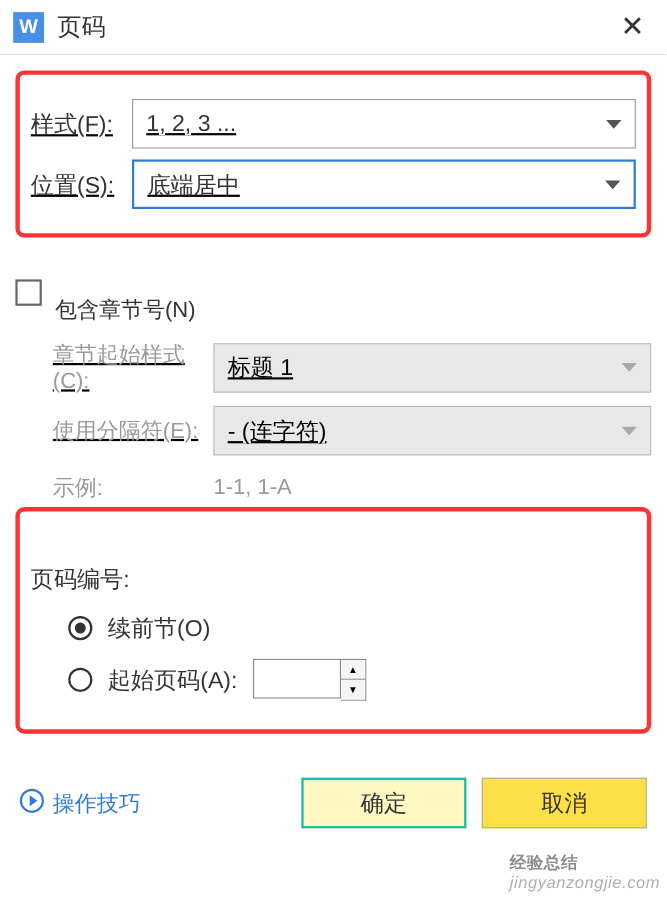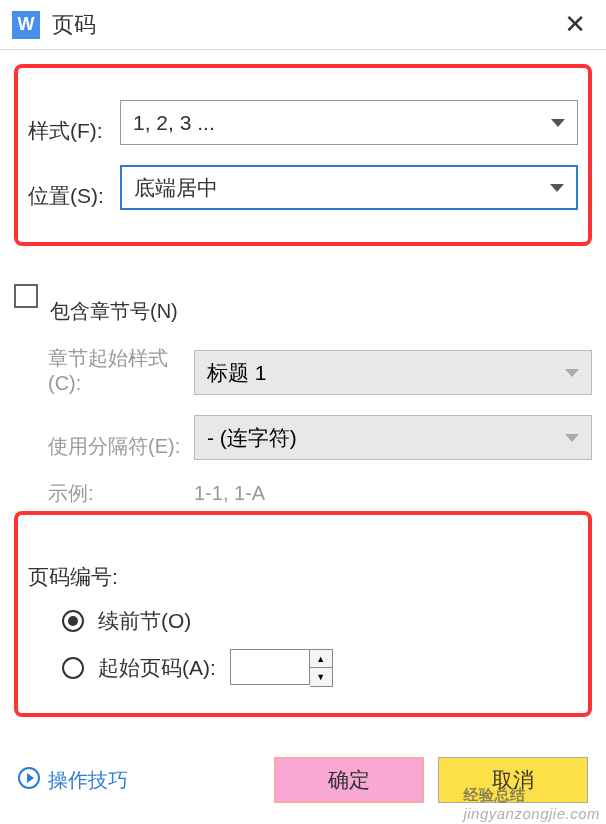--- a/index.html
+++ b/index.html
@@ -7,21 +7,21 @@
 
 .titlebar { display: flex; align-items: center; height: 50px; padding: 0 12px; border-bottom: 1px solid #ddd; }
 .app-icon { width: 28px; height: 28px; background: #4a8fe7; display: flex; align-items: center; justify-content: center; color: #fff; font-weight: bold; font-size: 18px; margin-right: 12px; }
 .title-text { font-size: 22px; color: #333; flex: 1; }
 .close-btn { font-size: 26px; color: #333; cursor: pointer; padding: 4px 8px; }
 
 .content { padding: 14px; }
 
 .section-box { border: 4px solid #ff3333; border-radius: 8px; padding: 12px 10px; margin-bottom: 20px; }
 
-.form-row { display: flex; align-items: flex-end; margin: 20px 0; }
+.form-row { display: flex; align-items: center; margin: 10px 0; text-decoration: underline; }
 .form-label { font-size: 21px; color: #333; width: 92px; }
 .form-label-wide { font-size: 20px; color: #999; width: 180px; padding-left: 34px; }
 
 .select-box { flex: 1; height: 45px; border: 1px solid #999; display: flex; align-items: center; padding: 0 12px; position: relative; font-size: 21px; color: #333; cursor: pointer; }
 .select-box.highlighted { border: 2px solid #2e7cd6; }
 .select-box.disabled { background: #e8e8e8; border: 1px solid #bbb; color: #000000; cursor: default; }
 .select-arrow { position: absolute; right: 12px; top: 50%; transform: translateY(-50%); width: 0; height: 0; border-left: 7px solid transparent; border-right: 7px solid transparent; border-top: 8px solid #555; }
 .select-box.disabled .select-arrow { border-top-color: #aaa; }
 
 .checkbox-row { display: flex; align-items: center; margin: 14px 0; }
@@ -49,24 +49,24 @@
 .radio-inline { display: flex; align-items: center; }
 .radio-inline .radio { margin-right: 10px; }
 .radio-inline .radio-label { font-size: 20px; white-space: nowrap; }
 
 .footer { display: flex; align-items: center; padding: 6px 18px 14px 18px; }
 .tips-link { display: flex; align-items: flex-start; color: #2e7cd6; font-size: 20px; cursor: pointer; }
 .tips-icon { width: 22px; height: 22px; border: 2px solid #2e7cd6; border-radius: 50%; margin-right: 8px; display: flex; align-items: center; justify-content: center; }
 .tips-icon::after { content: ''; width: 0; height: 0; border-top: 5px solid transparent; border-bottom: 5px solid transparent; border-left: 7px solid #2e7cd6; margin-left: 2px; }
 .footer-spacer { flex: 1; }
 .btn { width: 150px; height: 46px; font-size: 21px; display: flex; align-items: center; justify-content: center; cursor: pointer; margin-left: 14px; }
-.btn-primary { border: 2px solid #fca5a5; background: #f9a8d4; color: #333; }
+.btn-primary { border: 2px solid #14b8a6; background: #fef9c3; color: #333; }
 .btn-secondary { border: 1px solid #aaa; background: #fde047; color: #333; }
 
-.watermark { position: absolute; bottom: 2px; right: 6px; font-size: 15px; color: rgba(120,120,120,0.6); font-style: italic; letter-spacing: 0.5px; }
+.watermark { position: absolute; bottom: 13px; right: 6px; font-size: 15px; color: rgba(120,120,120,0.6); font-style: italic; letter-spacing: 0.5px; }
 .watermark .cn { font-style: normal; font-weight: bold; color: rgba(90,90,90,0.7); }
 </style>
 </head>
 <body>
 
 <div class="titlebar">
   <div class="app-icon">W</div>
   <div class="title-text">页码</div>
   <div class="close-btn">✕</div>
 </div>

